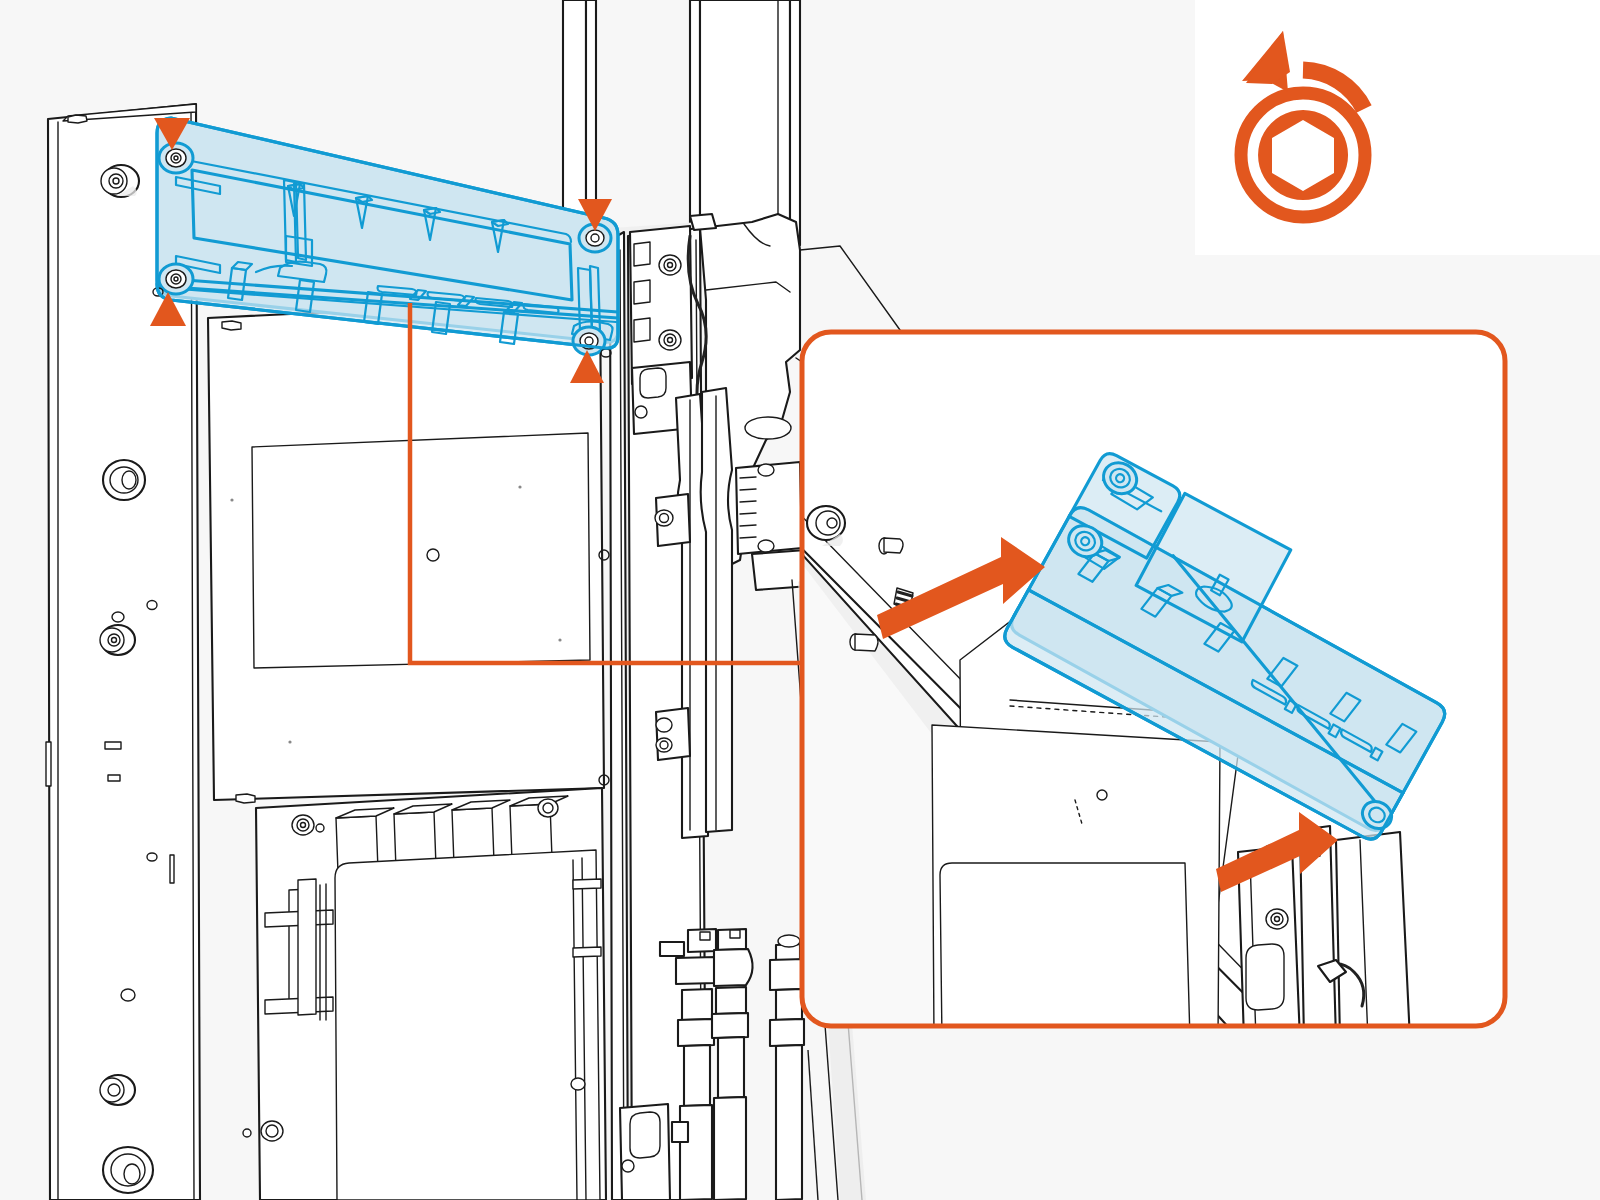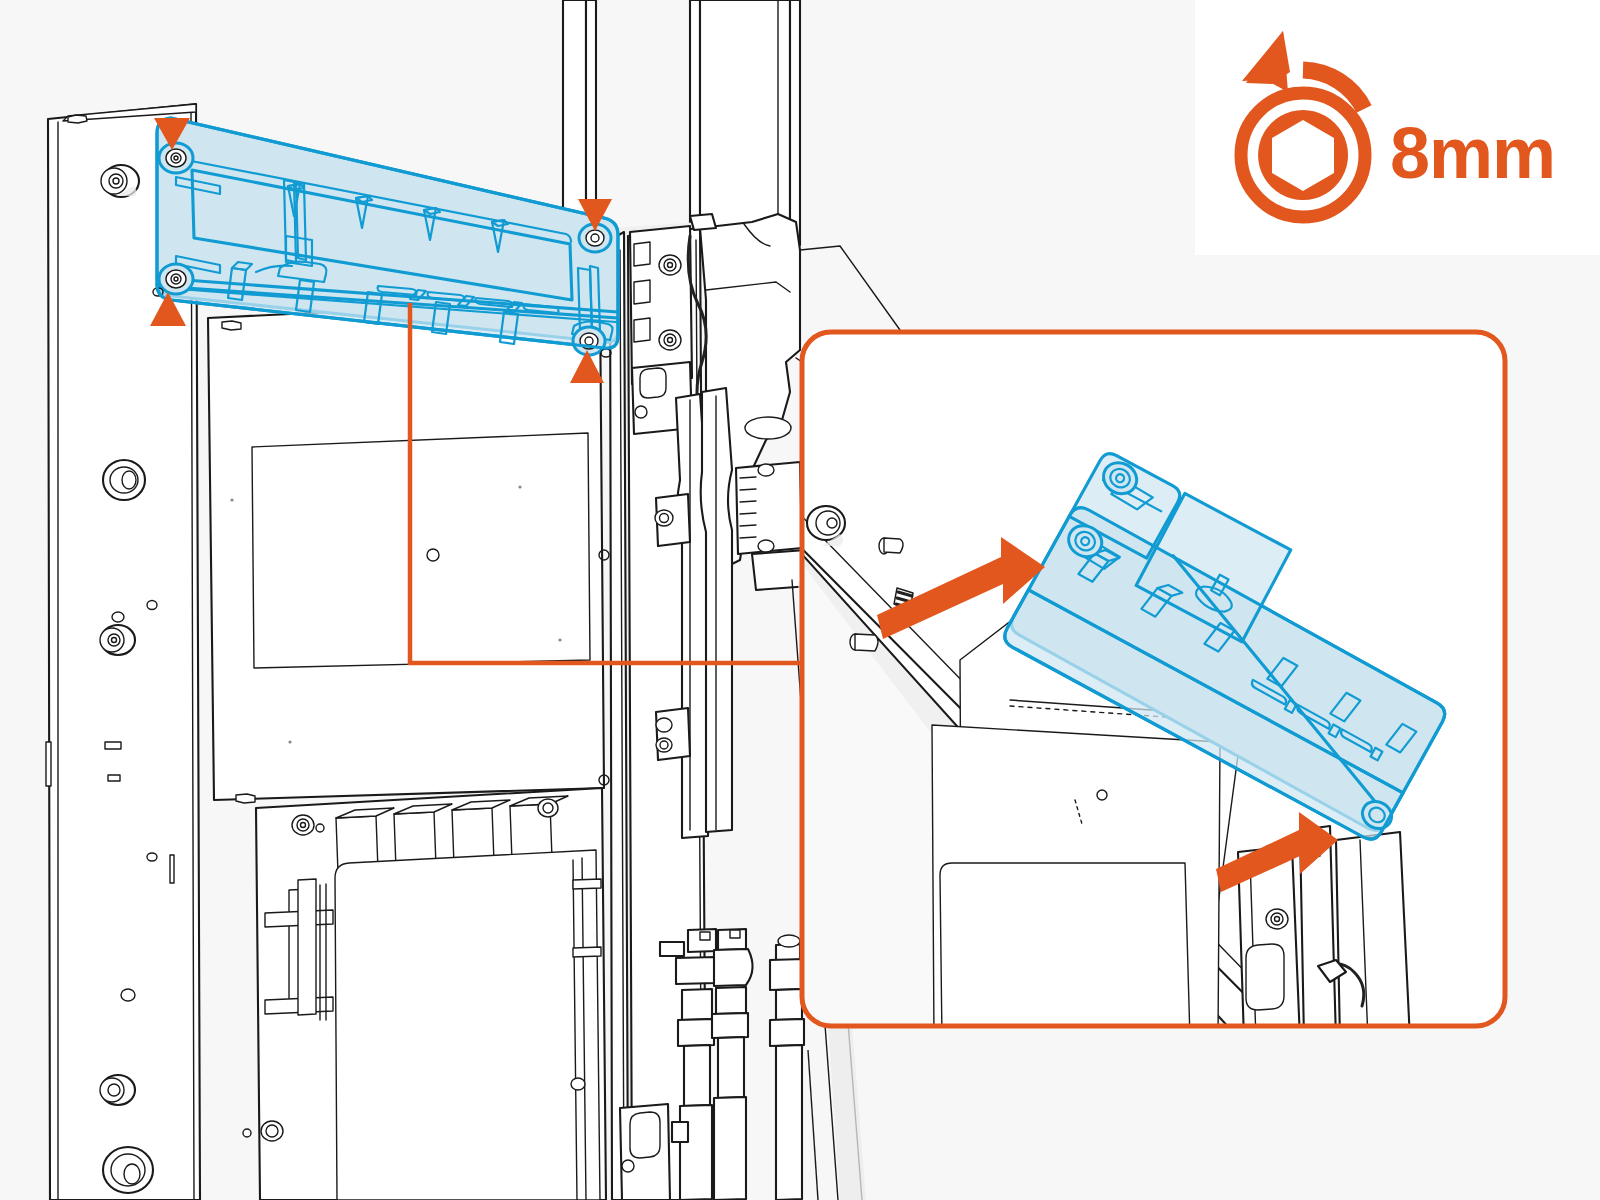--- a/index.html
+++ b/index.html
@@ -492,15 +492,14 @@
                M1303,120 l31,18 l0,35 l-31,18 l-31,-18 l0,-35 Z"></path>
 
       <path fill="none" stroke="#E2571E" stroke-width="17" stroke-linecap="butt" d="M1303,70 a70,70 0 0,1 61,39"></path>
 
       <polygon class="org" points="1283,31 1288,92 1266,80 1242,81"></polygon>
       <polygon class="org" points="1283,31 1246,83 1272,84 1290,72"></polygon>
     </g>
   </g>
 </svg>
 
-<div class="tool-badge-label" style="left:1390px;top:117px;">8mm</div>
 
 </div>
 
 </body></html>

